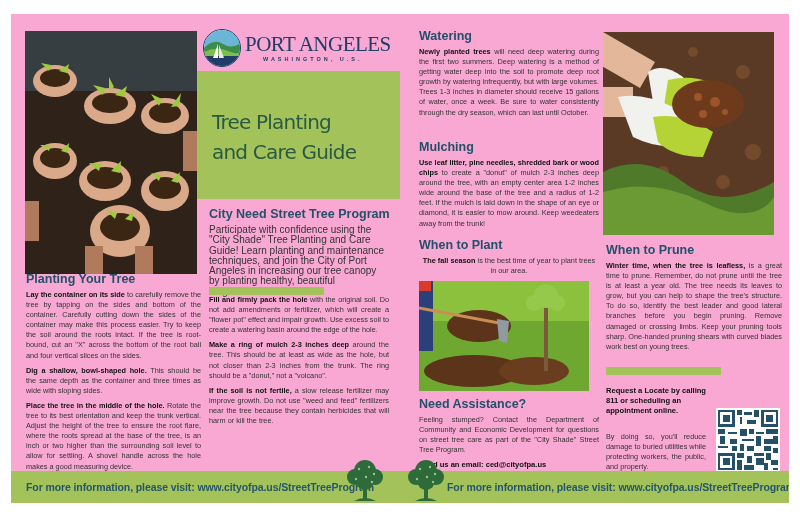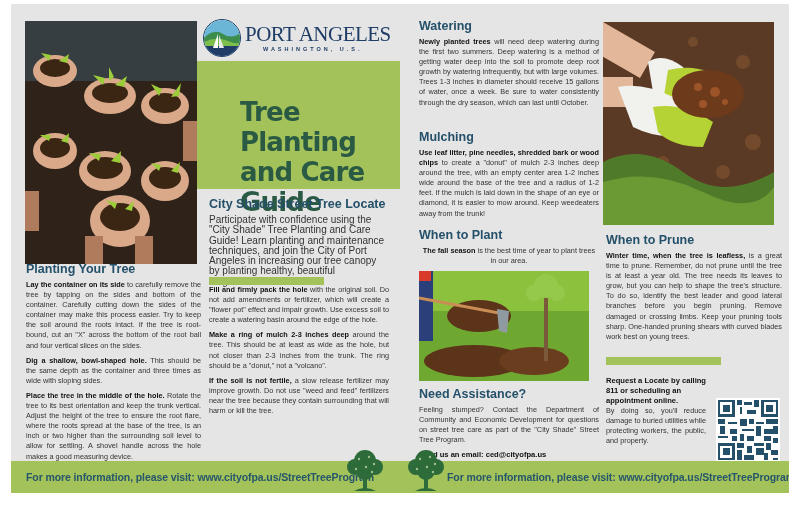--- a/index.html
+++ b/index.html
@@ -1,40 +1,40 @@
 <!DOCTYPE html>
 <html><head>
 <meta charset="utf-8">
 <style>
   * { box-sizing: border-box; margin: 0; padding: 0; }
   html, body { width: 800px; height: 529px; background: #ffffff; overflow: hidden; }
   body { font-family: "Liberation Sans", "DejaVu Sans", sans-serif; color: #2b2b2b; position: relative; }
 
-  .page { position: absolute; top: 4px; width: 389px; height: 489px; background: #e5e5e5; overflow: hidden; }
+  .page { position: absolute; top: 14px; width: 389px; height: 489px; background: #f9a8d4; overflow: hidden; }
   .page-left { left: 11px; }
   .page-right { left: 400px; }
 
   
   .footer { position: absolute; left: 0; bottom: 0; width: 100%; height: 32px; background: #a3c25a; }
   .footer-text { position: absolute; top: 10px; font-size: 10.5px; font-weight: bold; color: #26566b; white-space: nowrap; letter-spacing: -0.1px; }
   .page-left .footer-text { left: 15px; }
   .page-right .footer-text { left: 47px; }
   .tree-logo { position: absolute; width: 42px; height: 46px; }
   .page-left .tree-logo { left: 333px; bottom: 0px; }
   .page-right .tree-logo { left: 5px; bottom: 0px; }
 
   
   .hero-photo { position: absolute; left: 14px; top: 17px; width: 172px; height: 243px; overflow: hidden; background: #3a2a1e; }
   .logo { position: absolute; left: 192px; top: 15px; width: 180px; height: 42px; }
   .logo-badge { position: absolute; left: 0; top: 0; width: 38px; height: 38px; border-radius: 50%; overflow: hidden; border: 1.5px solid #1f3d66; background: #ffffff; }
   .logo-name { position: absolute; left: 42px; top: 3px; font-family: "Liberation Serif", serif; font-size: 21px; color: #1f3d66; letter-spacing: -0.5px; white-space: nowrap; }
   .logo-sub { position: absolute; left: 60px; top: 27px; font-size: 5.5px; letter-spacing: 3px; color: #1f3d66; font-weight: bold; white-space: nowrap; }
 
   .title-band { position: absolute; left: 186px; top: 57px; width: 203px; height: 128px; background: #a3c25a; }
-  .title { position: absolute; left: 15px; top: 36px; font-family: "DejaVu Sans", sans-serif; font-weight: bold; font-size: 26px; line-height: 30px; color: #2a5a43; letter-spacing: -0.8px; margin-left: 28px; }
+  .title { position: absolute; left: 15px; top: 36px; font-family: "DejaVu Sans", sans-serif; font-weight: normal; font-size: 20px; line-height: 30px; color: #2a5a43; letter-spacing: -0.8px; }
 
   .program-heading { position: absolute; left: 198px; top: 193px; font-size: 12.5px; font-weight: bold; color: #24506a; white-space: nowrap; }
   .program-body { position: absolute; left: 198px; top: 211px; width: 180px; font-size: 10px; line-height: 10.3px; color: #333; }
   .program-rule { position: absolute; left: 198px; top: 273px; width: 115px; height: 8px; background: #a3c25a; }
 
   h2.section { font-size: 12.5px; font-weight: bold; color: #24506a; margin-bottom: 4px; white-space: nowrap; }
   .para { font-size: 7.3px; line-height: 10.1px; color: #333; text-align: justify; margin-bottom: 5px; }
   .para b { color: #111; margin-top: 9px; }
 
   .col-plant-1 { position: absolute; left: 15px; top: 258px; width: 175px; }
@@ -43,21 +43,21 @@
   
   .r-col-1 { position: absolute; left: 19px; top: 15px; width: 180px; }
   .mulch-photo { position: absolute; left: 203px; top: 18px; width: 171px; height: 203px; overflow: hidden; background: #4e3422; }
   .r-mulching { position: absolute; left: 19px; top: 126px; width: 180px; }
   .r-plant { position: absolute; left: 19px; top: 224px; width: 180px; }
   .plant-photo { position: absolute; left: 19px; top: 267px; width: 170px; height: 110px; overflow: hidden; background: #6a9a2f; }
   .r-assist { position: absolute; left: 19px; top: 383px; width: 180px; }
   .r-prune { position: absolute; left: 206px; top: 229px; width: 176px; }
   .r-rule { position: absolute; left: 206px; top: 353px; width: 115px; height: 8px; background: #a3c25a; }
   .r-dig { position: absolute; left: 206px; top: 372px; width: 176px; }
-  .dig-lead { font-size: 7.6px; font-weight: bold; line-height: 10px; color: #111; width: 100px; margin-bottom: 0; }
+  .dig-lead { font-size: 7.6px; font-weight: bold; line-height: 10px; color: #111; width: 100px; margin-bottom: 16px; }
   .dig-body { font-size: 7.3px; line-height: 10px; color: #333; width: 100px; text-align: justify; }
   .qr { position: absolute; left: 110px; top: 22px; width: 64px; height: 64px; background: #fff; padding: 2px; }
 
   .email-line { font-size: 7.6px; font-weight: bold; color: #111; }
 </style>
 </head>
 <body>
 
 <div class="page page-left">
 
@@ -116,35 +116,35 @@
     <div class="logo-sub">WASHINGTON, U.S.</div>
   </div>
 
   <div class="title-band">
     <div class="title">
       <div>Tree Planting</div>
       <div>and Care Guide</div>
     </div>
   </div>
 
-  <div class="program-heading">City Shade Street Tree Locate</div>
+  <div class="program-heading">City Need Street Tree Program</div>
   <div class="program-body">Participate with confidence using the "City Shade" Tree Planting and Care Guide! Learn planting and maintenance techniques, and join the City of Port Angeles in increasing our tree canopy by planting healthy, beautiful neighborhood trees.</div>
   <div class="program-rule"></div>
 
   <div class="col-plant-1">
     <h2 class="section">Planting Your Tree</h2>
     <p class="para"><b>Lay the container on its side</b><span> to carefully remove the tree by tapping on the sides and bottom of the container. Carefully cutting down the sides of the container may make this process easier. Try to keep the soil around the roots intact. If the tree is root-bound, cut an "X" across the bottom of the root ball and four vertical slices on the sides.</span></p>
     <p class="para"><b>Dig a shallow, bowl-shaped hole.</b><span> This should be the same depth as the container and three times as wide with sloping sides.</span></p>
     <p class="para"><b>Place the tree in the middle of the hole.</b><span> Rotate the tree to its best orientation and keep the trunk vertical. Adjust the height of the tree to ensure the root flare, where the roots spread at the base of the tree, is an inch or two higher than the surrounding soil level to allow for settling. A shovel handle across the hole makes a good measuring device.</span></p>
   </div>
 
   <div class="col-plant-2">
     <p class="para"><b>Fill and firmly pack the hole</b><span> with the original soil. Do not add amendments or fertilizer, which will create a "flower pot" effect and impair growth. Use excess soil to create a watering basin around the edge of the hole.</span></p>
     <p class="para"><b>Make a ring of mulch 2-3 inches deep</b><span> around the tree. This should be at least as wide as the hole, but not closer than 2-3 inches from the trunk. The ring should be a "donut," not a "volcano".</span></p>
-    <p class="para"><b>If the soil is not fertile,</b><span> a slow release fertilizer may improve growth. Do not use "weed and feed" fertilizers near the tree because they contain surrounding that will harm or kill the tree.</span></p>
+    <p class="para"><b>If the soil is not fertile,</b><span> a slow release fertilizer may improve growth. Do not use "weed and feed" fertilizers near the tree because they contain herbicides that will harm or kill the tree.</span></p>
   </div>
 
   <div class="footer">
     <div class="footer-text">For more information, please visit: www.cityofpa.us/StreetTreeProgram</div>
   </div>
   <svg class="tree-logo" viewBox="0 0 42 46">
     <g fill="#2e6b3a">
       <circle cx="21" cy="14" r="11"></circle>
         <circle cx="11" cy="20" r="8"></circle>
         <circle cx="31" cy="20" r="8"></circle>

